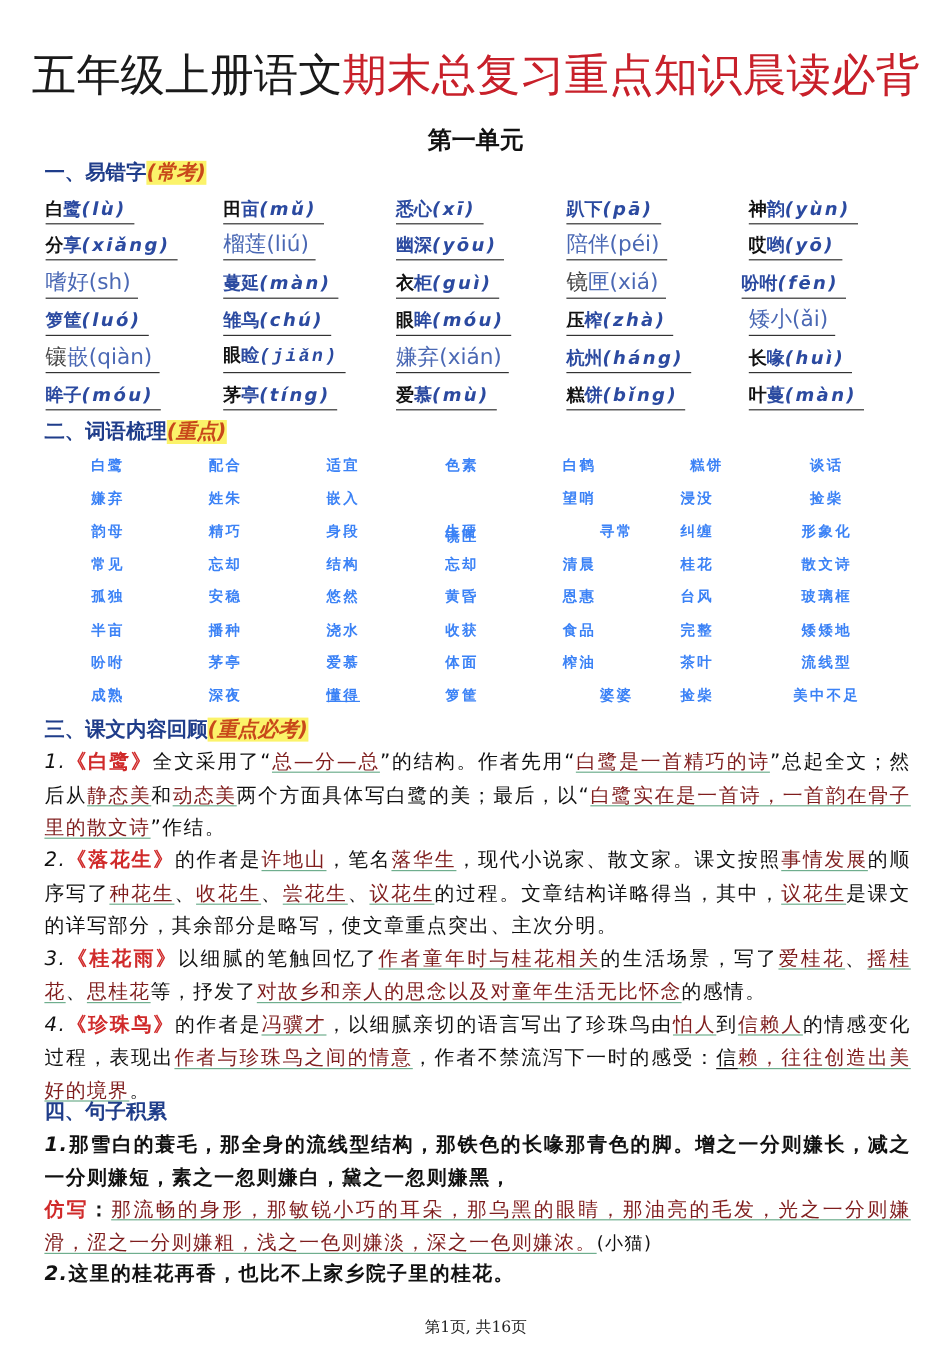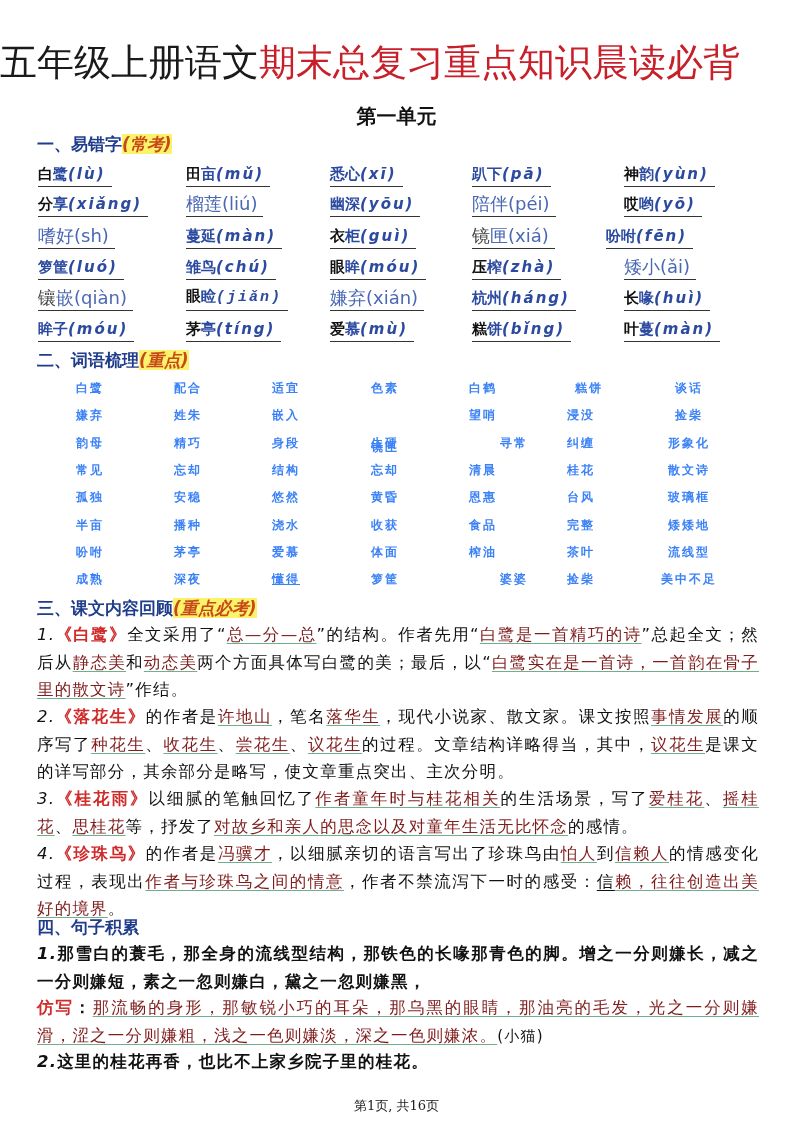--- a/index.html
+++ b/index.html
@@ -1,20 +1,20 @@
 <!DOCTYPE html>
 <html><head>
 <meta charset="utf-8">
 <style>
   * { margin: 0; padding: 0; box-sizing: border-box; }
   html, body { width: 793px; height: 1122px; background: #ffffff; overflow: hidden; }
   body { position: relative; font-family: "DejaVu Serif", "Liberation Serif", serif; color: #111; }
 
   .title {
-    position: absolute; left: 0; top: 38px; width: 676px; text-align: center;
+    position: absolute; left: 0; top: 38px; width: 793px; text-align: center;
     font-family: "DejaVu Sans", "Liberation Sans", sans-serif;
     font-size: 37px; letter-spacing: 0px; line-height: 50px; white-space: nowrap;
   }
   .title .t-black { color: #1a1a1a; }
   .title .t-red { color: #c8202a; }
 
   .unit-title {
     position: absolute; left: 0; top: 103px; width: 793px; text-align: center;
     font-size: 20px; font-weight: bold; color: #111;
     font-family: "DejaVu Sans", sans-serif;
@@ -99,21 +99,21 @@
       <div class="char-cell hand" style="left: 148px;"><span class="hz-a"></span><span class="hz-b">榴莲</span><span class="py">(liú)</span></div>
       <div class="char-cell" style="left: 292px;"><span class="hz-a"></span><span class="hz-b">幽深</span><span class="py">(yōu)</span></div>
       <div class="char-cell hand" style="left: 434px;"><span class="hz-a"></span><span class="hz-b">陪伴</span><span class="py">(péi)</span></div>
       <div class="char-cell" style="left: 586px;"><span class="hz-a">哎</span><span class="hz-b">哟</span><span class="py">(yō)</span></div>
     </div>
     <div class="char-row" style="top: 62px;">
       <div class="char-cell hand" style="left: 0px;"><span class="hz-a"></span><span class="hz-b">嗜好</span><span class="py">(sh)</span></div>
       <div class="char-cell" style="left: 148px;"><span class="hz-a"></span><span class="hz-b">蔓延</span><span class="py">(màn)</span></div>
       <div class="char-cell" style="left: 292px;"><span class="hz-a">衣</span><span class="hz-b">柜</span><span class="py">(guì)</span></div>
       <div class="char-cell hand" style="left: 434px;"><span class="hz-a">镜</span><span class="hz-b">匣</span><span class="py">(xiá)</span></div>
-      <div class="char-cell" style="left: 568px;"><span class="hz-a"></span><span class="hz-b">吩咐</span><span class="py">(fēn)</span></div>
+      <div class="char-cell" style="left: 580px;"><span class="hz-a"></span><span class="hz-b">吩咐</span><span class="py">(fēn)</span></div>
     </div>
     <div class="char-row" style="top: 93px;">
       <div class="char-cell" style="left: 0px;"><span class="hz-a"></span><span class="hz-b">箩筐</span><span class="py">(luó)</span></div>
       <div class="char-cell" style="left: 148px;"><span class="hz-a"></span><span class="hz-b">雏鸟</span><span class="py">(chú)</span></div>
       <div class="char-cell" style="left: 292px;"><span class="hz-a">眼</span><span class="hz-b">眸</span><span class="py">(móu)</span></div>
       <div class="char-cell" style="left: 434px;"><span class="hz-a">压</span><span class="hz-b">榨</span><span class="py">(zhà)</span></div>
       <div class="char-cell hand" style="left: 586px;"><span class="hz-a"></span><span class="hz-b">矮小</span><span class="py">(ǎi)</span></div>
     </div>
     <div class="char-row" style="top: 124px;">
       <div class="char-cell hand" style="left: 0px;"><span class="hz-a">镶</span><span class="hz-b">嵌</span><span class="py">(qiàn)</span></div>

